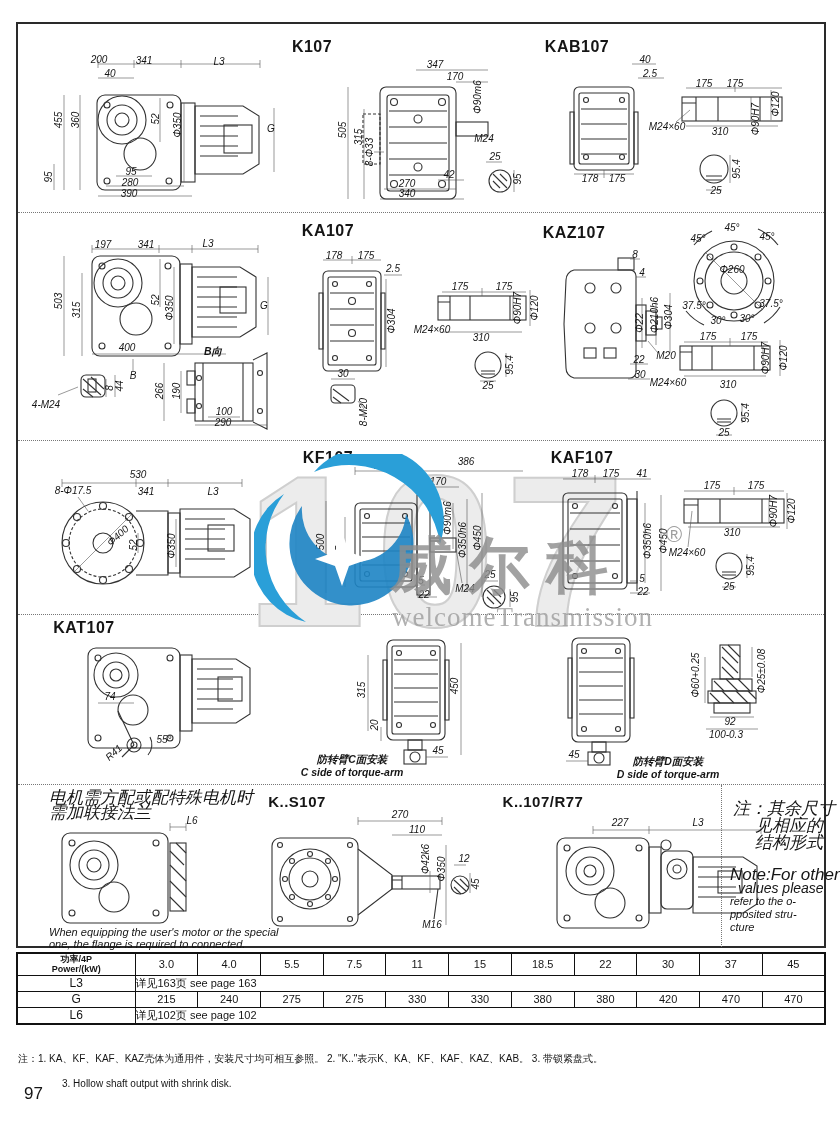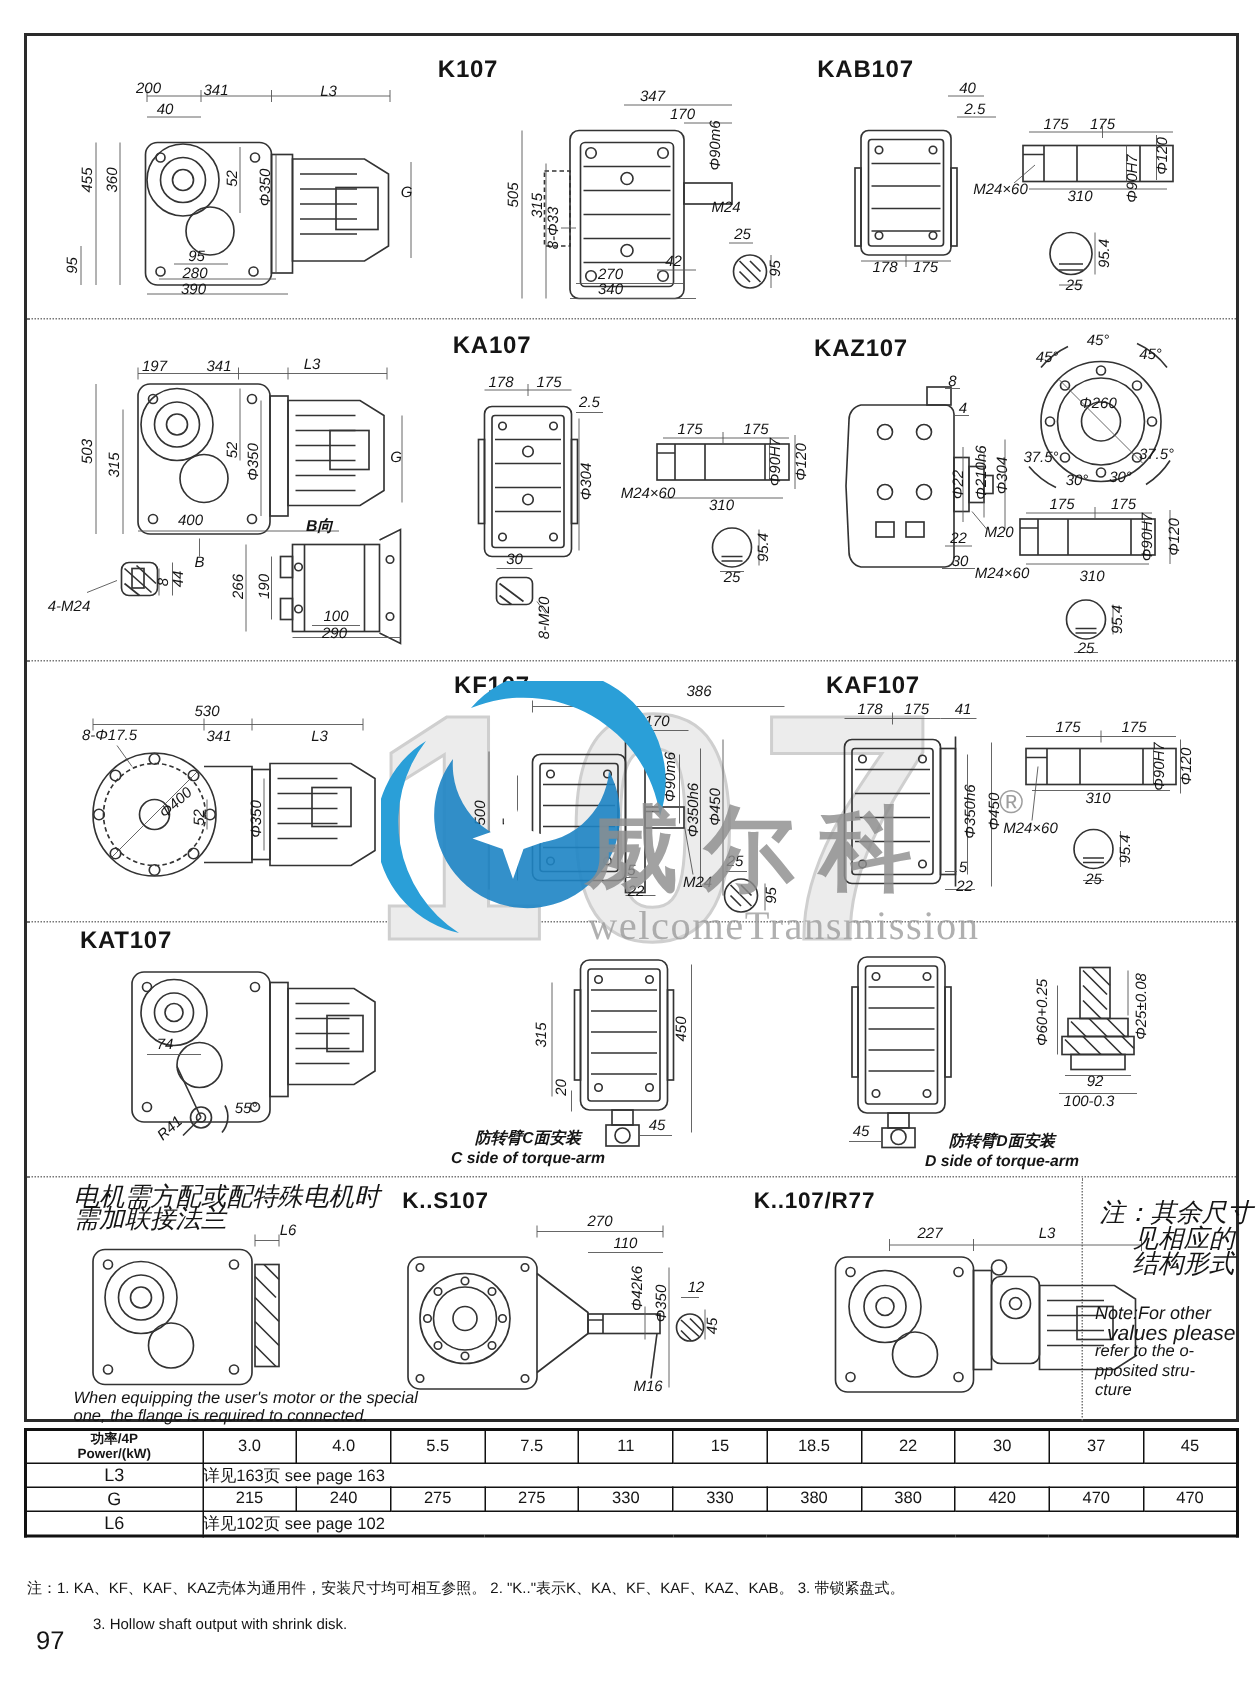--- a/index.html
+++ b/index.html
@@ -522,21 +522,21 @@
       <i class="d r" style="left:408px;top:74px">Φ42k6</i>
       <i class="d r" style="left:424px;top:84px">Φ350</i>
       <i class="d" style="left:414px;top:140px">M16</i>
       <i class="d" style="left:446px;top:74px">12</i>
       <i class="d r" style="left:458px;top:99px">45</i>
       <i class="d" style="left:602px;top:38px">227</i>
       <i class="d" style="left:680px;top:38px">L3</i>
       <i class="d la cnote" style="left:715px;top:24px">注：其余尺寸</i>
       <i class="d la cnote" style="left:737px;top:41px">见相应的</i>
       <i class="d la cnote" style="left:737px;top:58px">结构形式</i>
-      <i class="d la" style="left:712px;top:90px;font-size:12px">Note:For other</i>
+      <i class="d la" style="left:712px;top:90px;font-size:17px">Note:For other</i>
       <i class="d la" style="left:720px;top:103px;font-size:14px">values please</i>
       <i class="d la" style="left:712px;top:116px;font-size:11px">refer to the o-</i>
       <i class="d la" style="left:712px;top:129px;font-size:11px">pposited stru-</i>
       <i class="d la" style="left:712px;top:142px;font-size:11px">cture</i>
     </div>
 
     <svg class="wm-top" style="left:236px;top:430px" width="200" height="195" viewBox="0 0 200 195">
       <path d="M30,40 A88,88 0 0 0 52,168 A70,70 0 0 1 30,40 Z" fill="#2a9fd8"></path>
       <path d="M60,18 A92,92 0 0 1 186,90 A74,74 0 0 0 60,18 Z" fill="#2a9fd8"></path>
       <path d="M48,52 A62,62 0 1 0 152,60 A50,50 0 1 1 48,52 Z" fill="#1d84c4" opacity=".9"></path>

